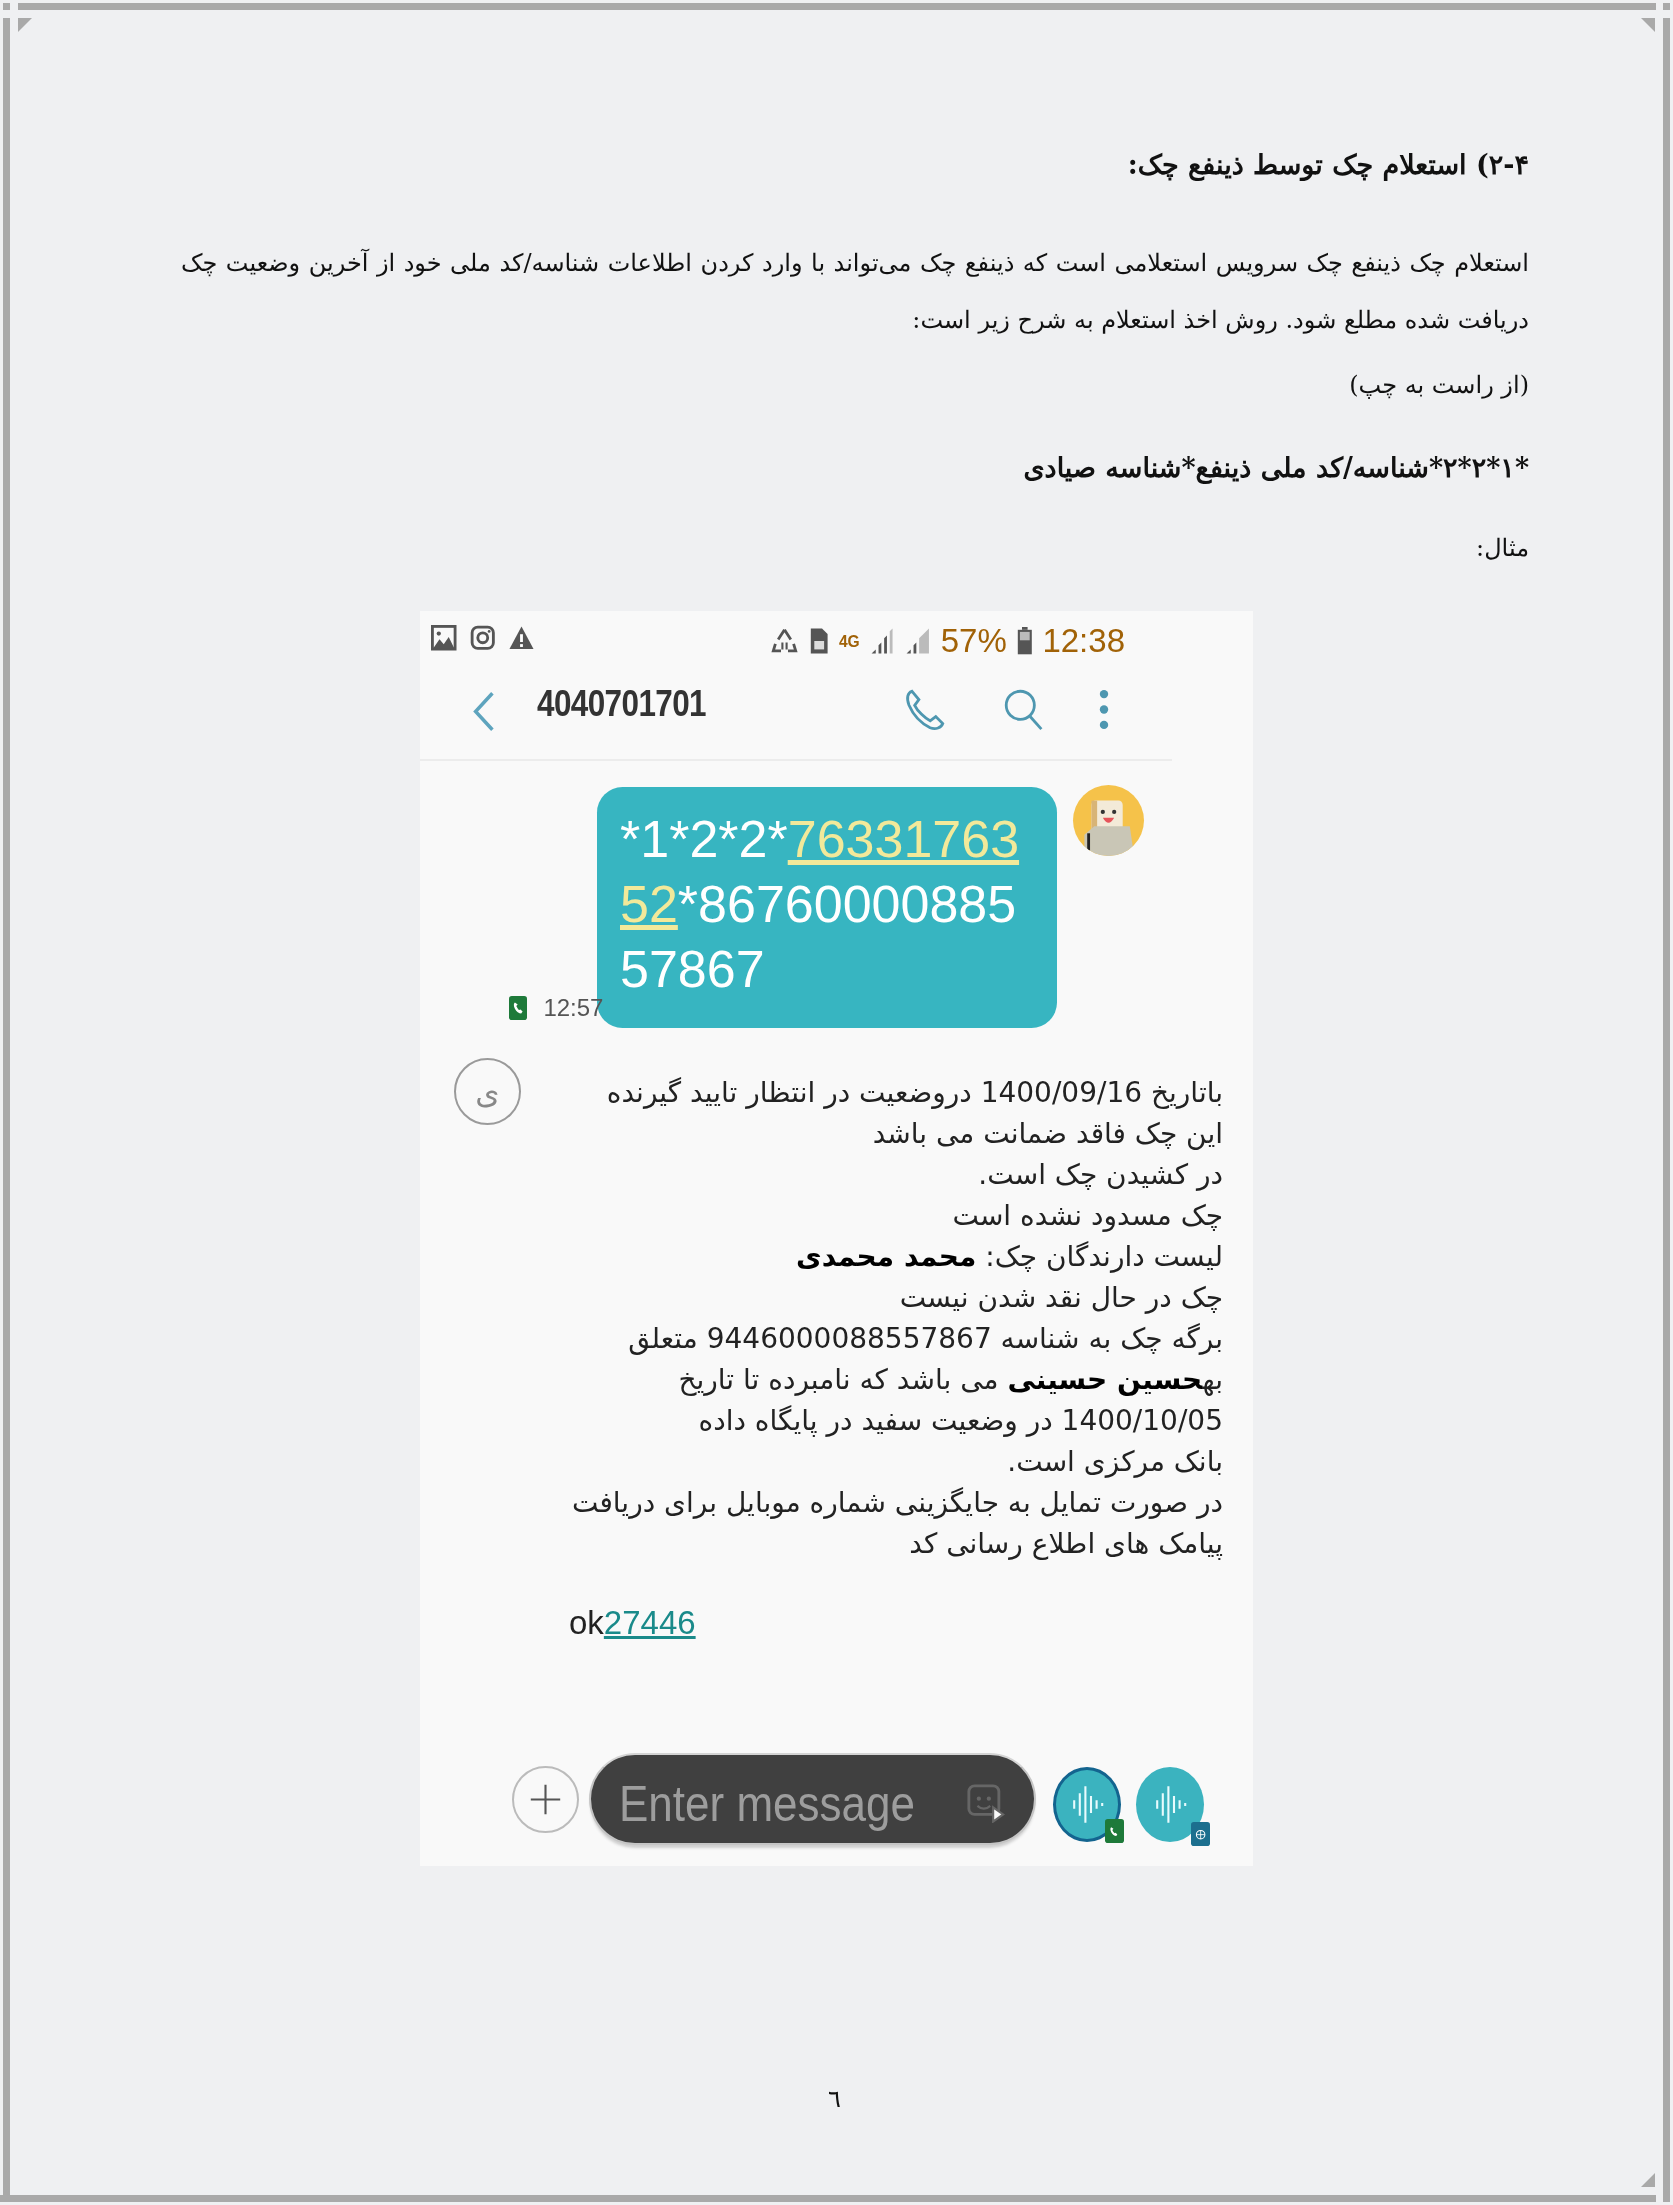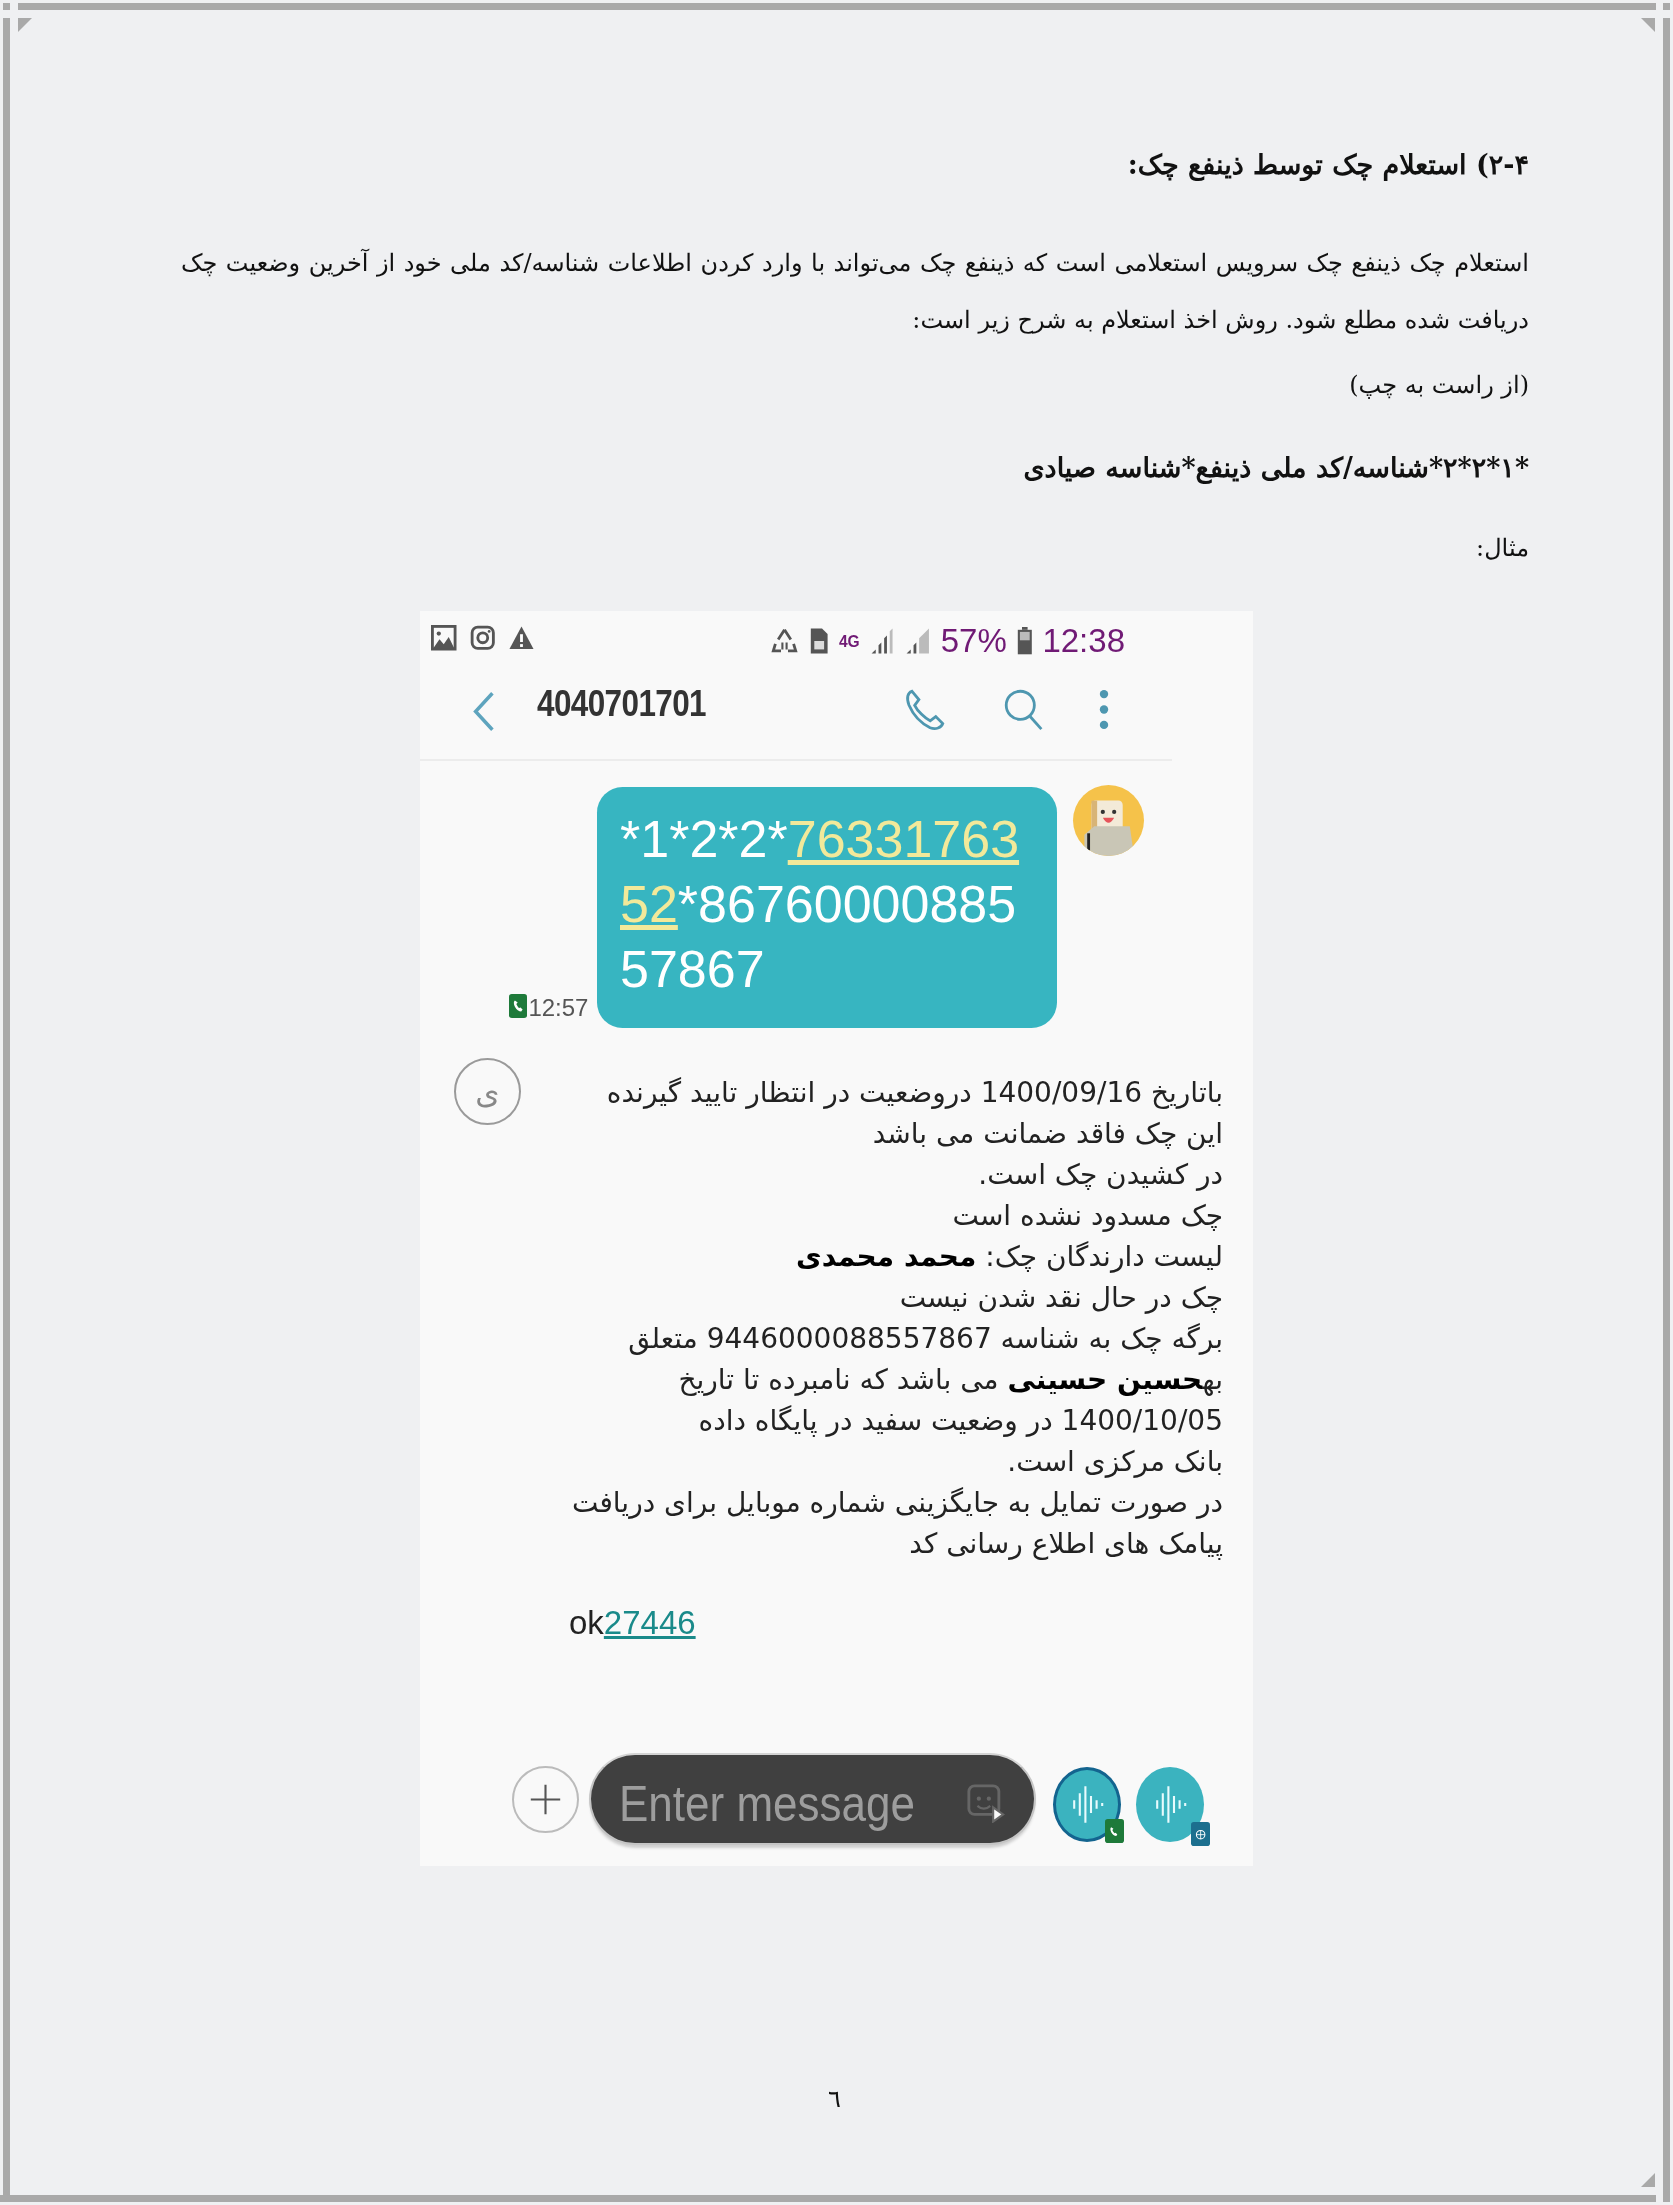--- a/index.html
+++ b/index.html
@@ -24,30 +24,30 @@
   .doc-para { top: 235px; width: 1348px; font-size: 24px; line-height: 57px; text-align: justify; }
   .doc-note { top: 371px; font-size: 24px; }
   .doc-formula { top: 452px; font-size: 27px; font-weight: bold; }
   .doc-example { top: 534px; font-size: 24px; }
   .page-number { position: absolute; left: 828px; top: 2085px; font-size: 24px; font-family: "DejaVu Serif", serif; }
 
   
   .phone { position: absolute; left: 420px; top: 611px; width: 833px; height: 1255px; background: #f9f9f9; overflow: hidden; }
   .status-bar { position: absolute; left: 0; top: 0; width: 100%; height: 57px; }
   .sb-left { position: absolute; left: 11.3px; top: 14px; display: flex; gap: 12.8px; align-items: center; }
-  .sb-right { position: absolute; right: 128px; top: 11.3px; display: flex; gap: 10px; align-items: center; font-family: "Liberation Sans", sans-serif; color: #701a75; font-size: 33px; }
+  .sb-right { position: absolute; right: 128px; top: 11.3px; display: flex; gap: 10px; align-items: center; font-family: "Liberation Sans", sans-serif; color: #a16207; font-size: 33px; }
   .sb-icon { display: inline-block; }
   .app-header { position: absolute; left: 0; top: 44px; width: 752px; height: 106px; border-bottom: 2.1px solid #ececec; }
   .back-btn { position: absolute; left: 50px; top: 35px; width: 28px; height: 43px; }
   .contact-title { position: absolute; left: 117px; top: 28px; font-family: "Liberation Sans", sans-serif; font-weight: bold; font-size: 37px; color: #333; letter-spacing: -0.7px; transform: scaleX(0.85); transform-origin: left; }
   .hdr-icon { position: absolute; top: 32px; }
 
   .sent-bubble { position: absolute; left: 177px; top: 176px; width: 460px; height: 241px; background: #37b5c1; border-radius: 25.5px; padding: 20px 23px; font-family: "Liberation Sans", sans-serif; color: #ffffff; font-size: 52px; line-height: 65px; word-break: break-all; }
   .sent-bubble .link { color: #f2e99a; text-decoration: underline; text-decoration-color: #f2e99a; }
-  .sent-time { position: absolute; left: 89px; top: 383px; display: flex; align-items: flex-start; gap: 1px; font-family: "Liberation Sans", sans-serif; color: #555; font-size: 24px; }
+  .sent-time { position: absolute; left: 89px; top: 383px; display: flex; align-items: center; gap: 16px; font-family: "Liberation Sans", sans-serif; color: #555; font-size: 24px; }
   .sim-badge { width: 18.4px; height: 24px; background: #1e7a3a; border-radius: 2.8px; display: inline-flex; align-items: center; justify-content: center; }
   .avatar-me { position: absolute; left: 653px; top: 174px; width: 71px; height: 71px; border-radius: 50%; background: #f5c24a; overflow: hidden; }
 
   .sender-avatar { position: absolute; left: 34px; top: 447px; width: 67px; height: 67px; border-radius: 50%; border: 2.1px solid #9a9a9a; display: flex; align-items: center; justify-content: center; font-size: 31px; color: #888; }
   .received { position: absolute; right: 0; width: 833px; direction: rtl; font-family: "DejaVu Sans", sans-serif; color: #222; font-size: 28px; line-height: 41px; }
   .received-body { top: 461px; padding-right: 30px; }
   .received-body .bold { font-weight: bold; color: #000; }
   .rcv-line { display: block; white-space: nowrap; text-align: right; }
   .ok-line { position: absolute; left: 149px; top: 993px; font-family: "Liberation Sans", sans-serif; font-size: 33px; color: #222; }
   .ok-line .code { color: #1a8a8a; text-decoration: underline; }

